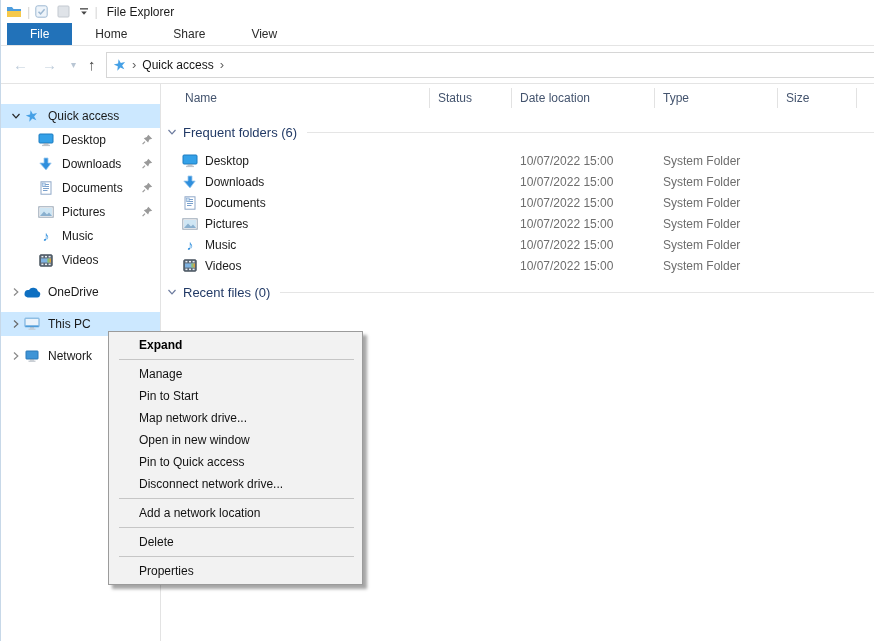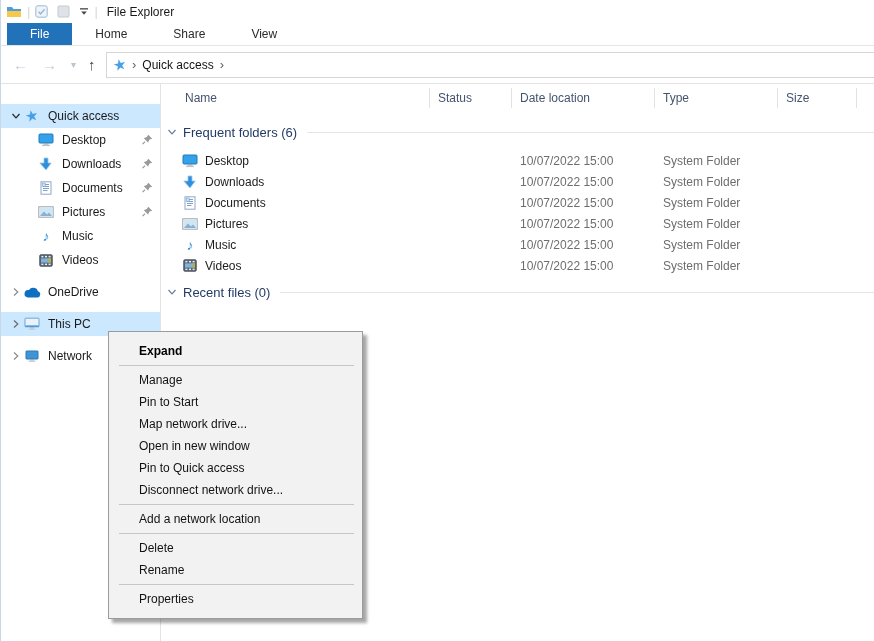--- a/index.html
+++ b/index.html
@@ -57,21 +57,21 @@
   .rows { margin-top:10px; }
   .file-row { height:21px; display:flex; align-items:center; }
   .ficon { width:16px; margin-left:21px; display:inline-flex; justify-content:center; flex-shrink:0; }
   .fname { margin-left:7px; width:315px; color:#1c1c1c; white-space:nowrap; }
   .fdate { width:143px; color:#6d6d6d; }
   .ftype { width:130px; color:#6d6d6d; }
   .recent-hdr { margin-top:8px; }
 
   
   .ctx { position:absolute; left:107px; top:331px; width:255px; background:#f2f2f2;
-         border:1px solid #9b9b9b; box-shadow:4px 4px 3px rgba(0,0,0,0.35); padding:8px 0; z-index:10; }
+         border:1px solid #9b9b9b; box-shadow:4px 4px 3px rgba(0,0,0,0.35); padding:2px 0; z-index:10; }
   .ctx-item { height:22px; line-height:22px; padding-left:30px; color:#121212; cursor:default; }
   .ctx-item.bold { font-weight:bold; color:#000; }
   .ctx-sep { height:1px; background:#c6c6c6; margin:3px 8px 3px 10px; }
 </style>
 </head>
 <body>
 
 <div class="window">
 
   <div class="titlebar">
@@ -395,18 +395,17 @@
     <div class="ctx-item">Manage</div>
     <div class="ctx-item">Pin to Start</div>
     <div class="ctx-item">Map network drive...</div>
     <div class="ctx-item">Open in new window</div>
     <div class="ctx-item">Pin to Quick access</div>
     <div class="ctx-item">Disconnect network drive...</div>
     <div class="ctx-sep"></div>
     <div class="ctx-item">Add a network location</div>
     <div class="ctx-sep"></div>
     <div class="ctx-item">Delete</div>
-    <div class="ctx-item">Rename</div>
     <div class="ctx-sep"></div>
     <div class="ctx-item">Properties</div>
   </div>
 
 </div>
 
 </body></html>

